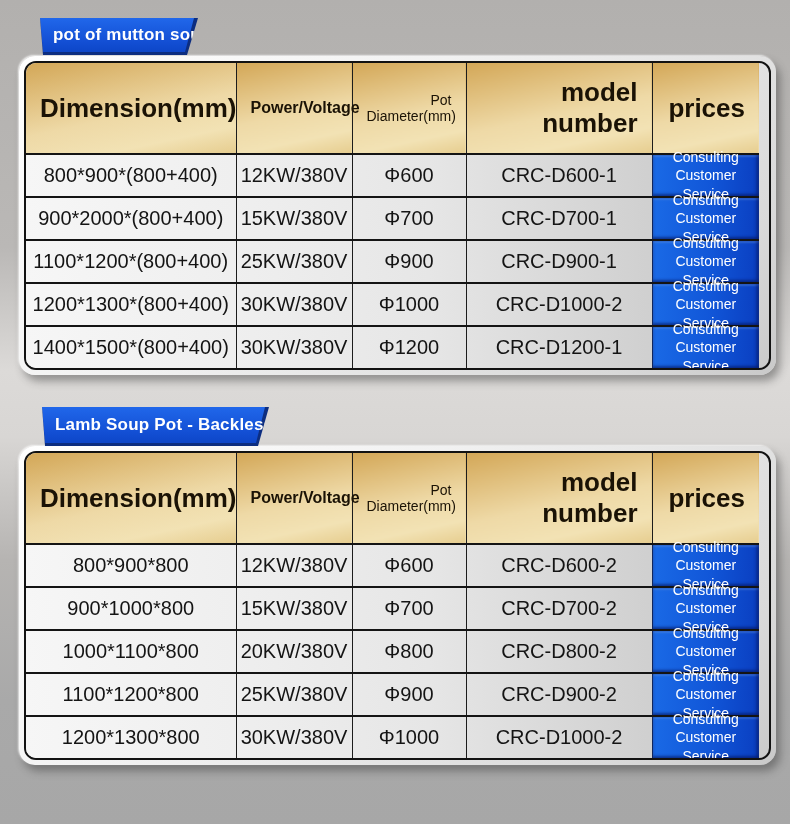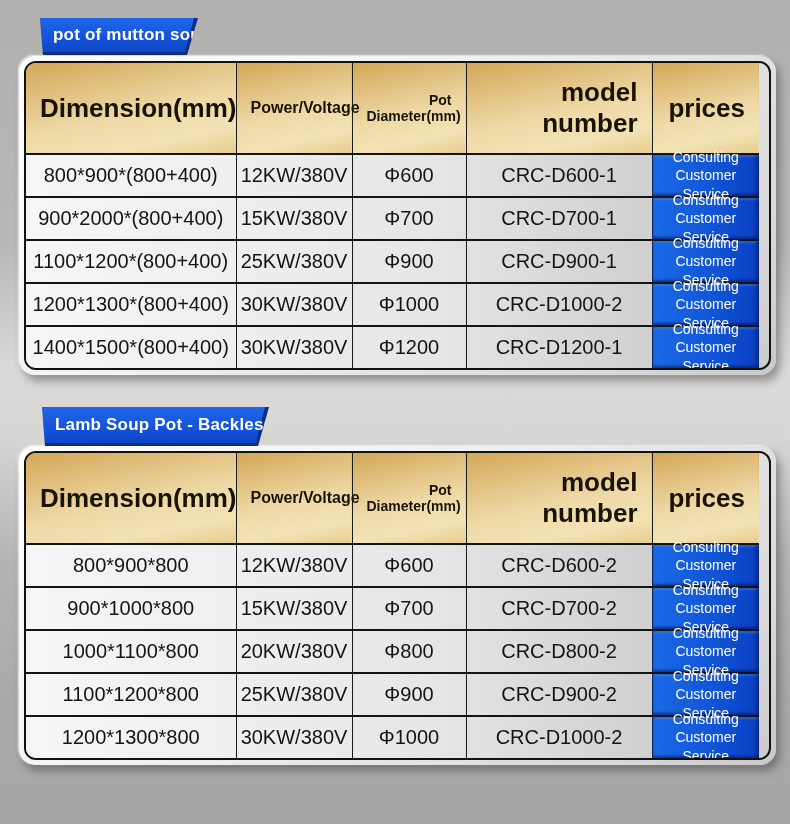--- a/index.html
+++ b/index.html
@@ -22,21 +22,21 @@
   col.c-mod{width:186px;} col.c-pri{width:107px;}
   th{
     height:45px;padding:14px;text-align:right;vertical-align:middle;
     color:#1a1205;font-weight:600;
     background:linear-gradient(168deg,#d3a757 0%,#eed9a6 55%,#f2e2b4 80%,#e6cd8f 100%);
     border-left:1.5px solid #1c1c1c;
   }
   th:first-child{border-left:none;}
   th.h-big{font-size:26px;letter-spacing:0;}
   th.h-mid{font-size:16px;font-weight:600;}
-  th.h-small{font-size:14px;font-weight:700;}
+  th.h-small{font-size:14px;font-weight:400;}
   tr.datarow{
     height:41px;
     background:linear-gradient(90deg,#f6f6f6 0%,#efefef 28%,#e6e6e6 55%,#cfcfcf 86%,#c7c7c7 100%);
     border-top:2px solid #141414;
     margin-left:8px;
   }
   td{
     padding:0;text-align:center;vertical-align:middle;
     font-size:20px;color:#141414;font-weight:500;
     border-left:1.5px solid #1c1c1c;

